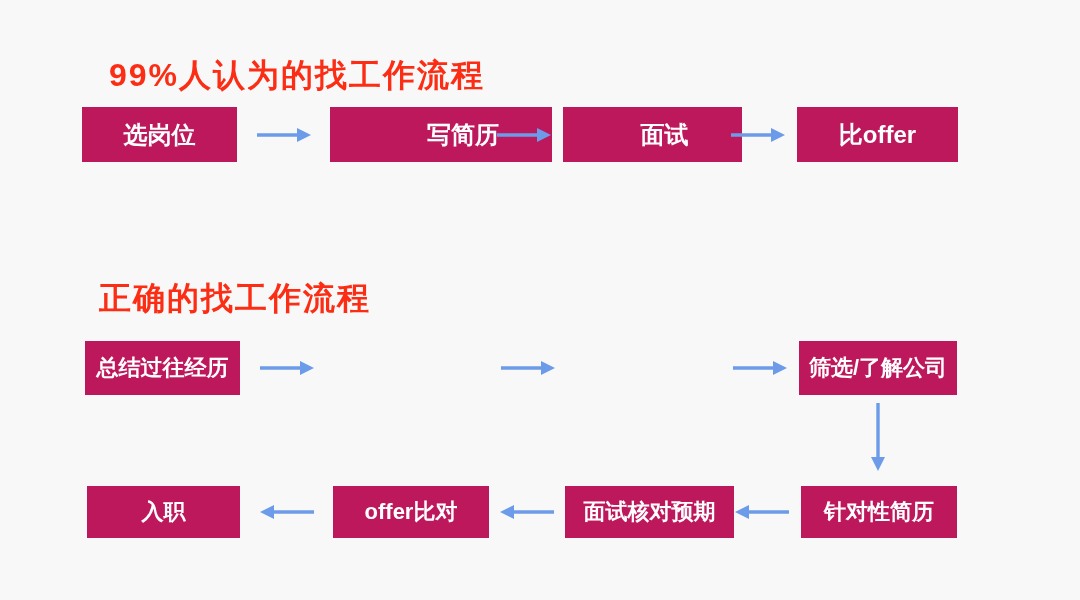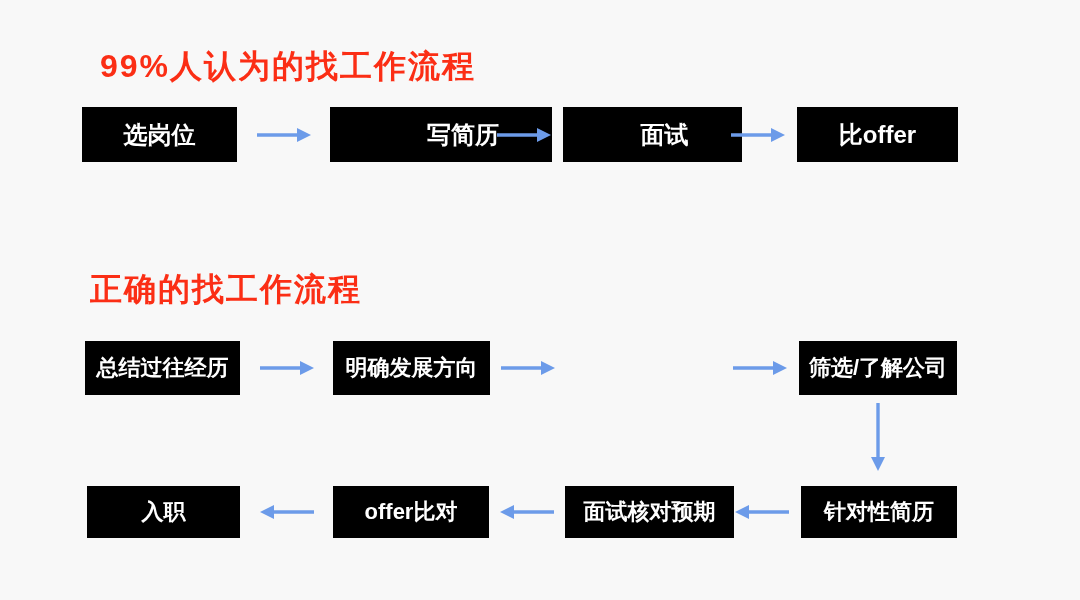--- a/index.html
+++ b/index.html
@@ -8,33 +8,33 @@
     background:#f8f8f8;
   }
   .canvas{
     position:relative;
     width:1080px;height:600px;
     background:#f8f8f8;
     overflow:hidden;
   }
   .title{
     position:absolute;
-    margin:8px;
+    margin:17px;
     color:#fb2e15;
     font-size:32px;
     font-weight:800;
     letter-spacing:2px;
     white-space:nowrap;
     text-align:right;
   }
   .t1{left:92px;top:37px;}
   .t2{left:82px;top:260px;}
   .box{
     position:absolute;
-    background:#000000;
+    background:#be185d;
     color:#ffffff;
     font-weight:700;
     display:flex;
     align-items:center;
     justify-content:center;
     text-align:center;
     white-space:nowrap;
   }
   .rowA{top:107px;height:55px;font-size:24px;}
   .rowB{top:341px;height:54px;font-size:22px;}
@@ -102,23 +102,20 @@
 
   <h1 class="title t2">正确的找工作流程</h1>
 
   <div class="box rowB b1">
     <span>总结过往经历</span>
   </div>
   <svg class="arrow arB arB1" width="54" height="20" viewBox="0 0 54 20">
     <line x1="0" y1="10" x2="40" y2="10"></line>
       <polygon points="40,3 54,10 40,17"></polygon>
   </svg>
-  <div class="box rowB b2">
-    <span>明确发展方向</span>
-  </div>
   <svg class="arrow arB arB2" width="54" height="20" viewBox="0 0 54 20">
     <line x1="0" y1="10" x2="40" y2="10"></line>
       <polygon points="40,3 54,10 40,17"></polygon>
   </svg>
   <svg class="arrow arB arB3" width="54" height="20" viewBox="0 0 54 20">
     <line x1="0" y1="10" x2="40" y2="10"></line>
       <polygon points="40,3 54,10 40,17"></polygon>
   </svg>
   <div class="box rowB b4">
     <span>筛选/了解公司</span>

